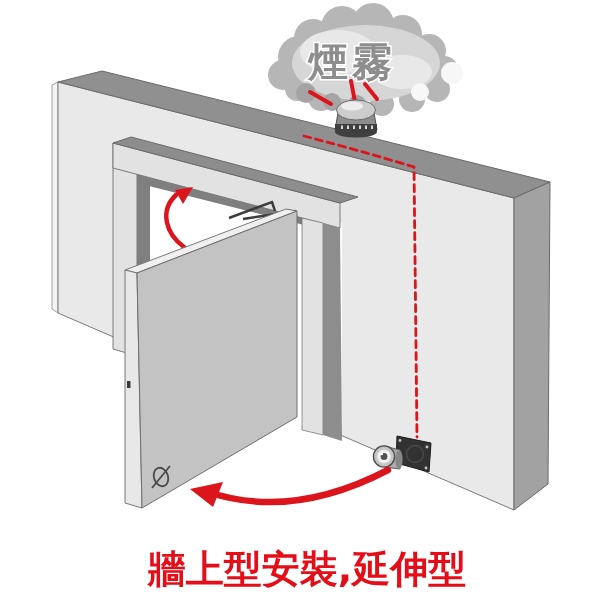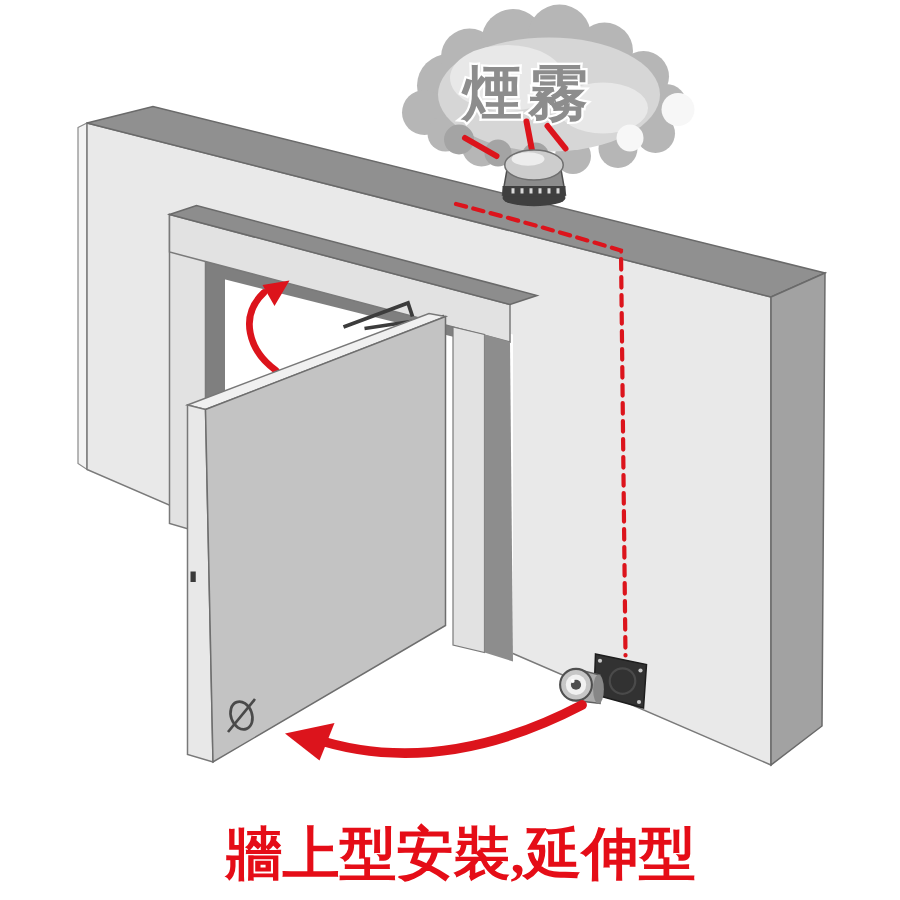--- a/index.html
+++ b/index.html
@@ -1,20 +1,20 @@
 <!DOCTYPE html>
 <html><head>
 <meta charset="utf-8">
 <style>
   html,body{margin:0;padding:0;}
   body{
     width:600px;height:600px;background:#ffffff;overflow:hidden;
     font-family:"DejaVu Sans","Liberation Sans",sans-serif;
   }
-  .stage{position:relative;width:540px;height:600px;background:#84cc16;font-family:Liberation Serif, serif;}
+  .stage{position:relative;width:540px;height:600px;background:#84cc16;}
   svg{display:block;}
   .caption-text{font-weight:bold;font-size:38px;letter-spacing:0px;}
   .smoke-text{font-weight:bold;font-size:40px;letter-spacing:4px;paint-order:stroke;stroke:#ffffff;stroke-width:3px;}
 </style>
 </head>
 <body>
 
 <div class="stage">
 <svg width="600" height="600" viewBox="0 0 600 600">
 

